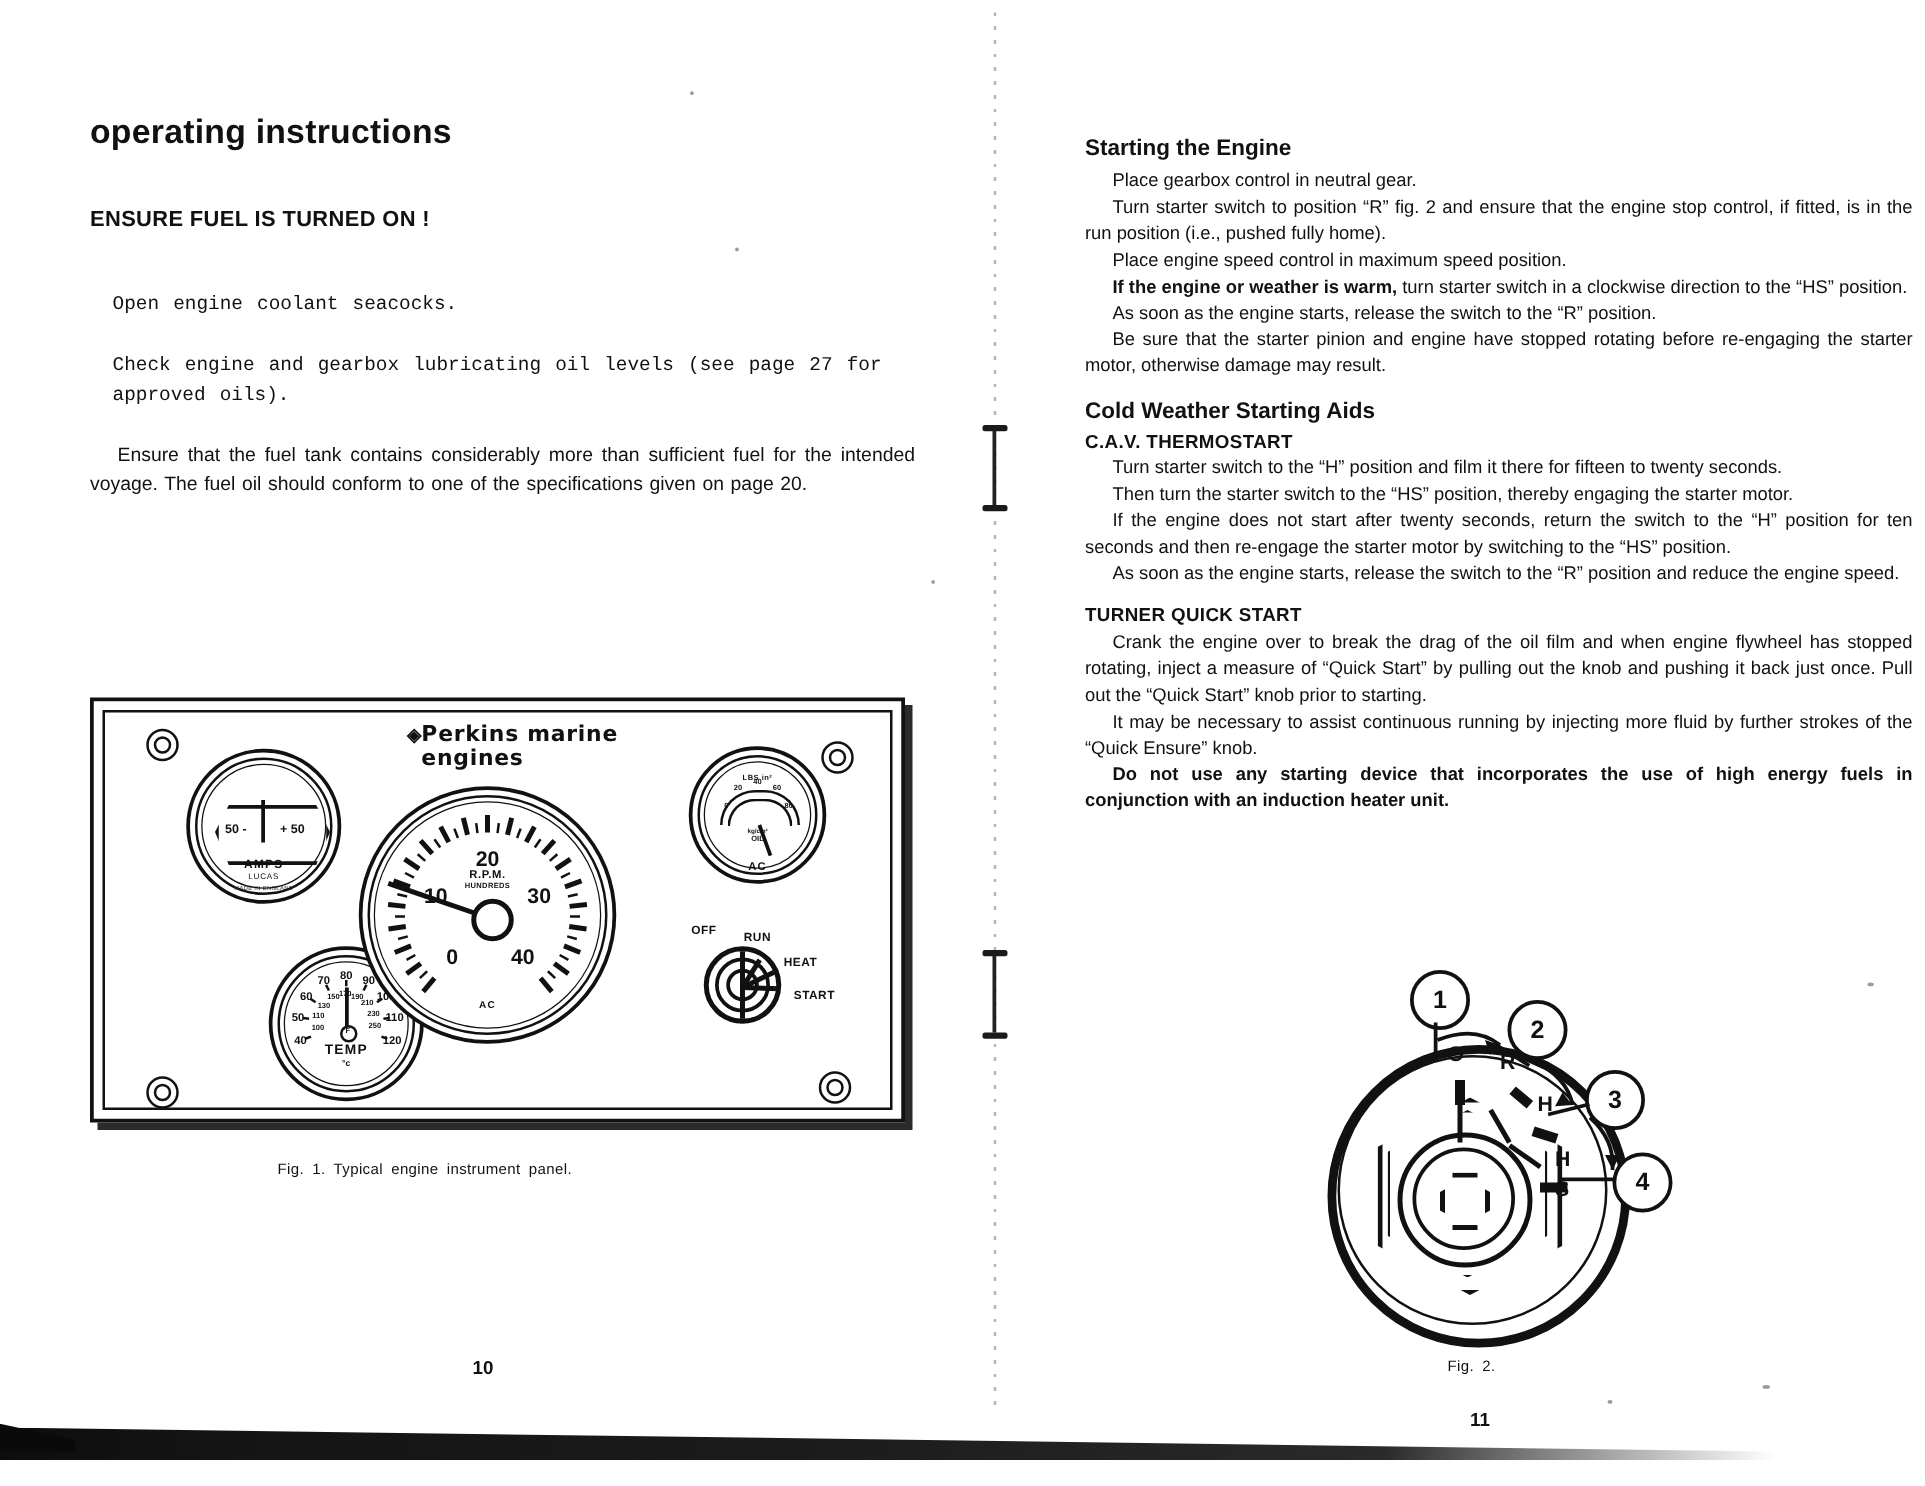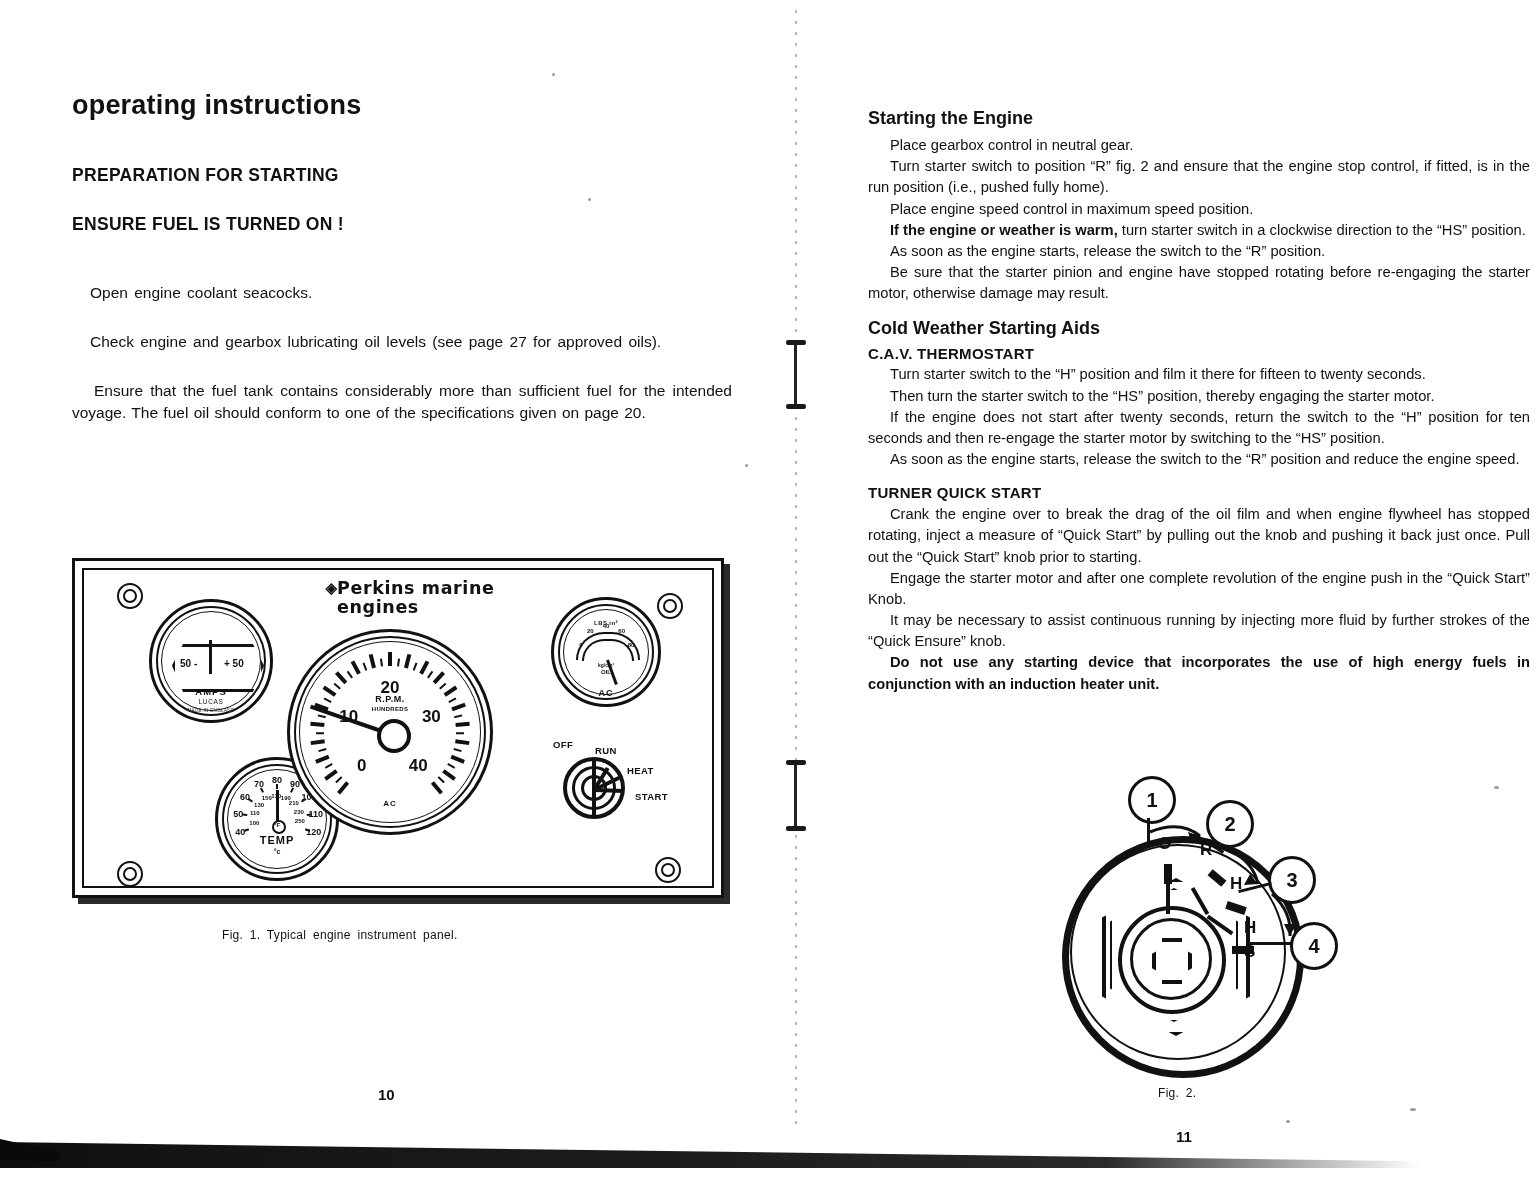--- a/index.html
+++ b/index.html
@@ -29,21 +29,21 @@
   .edge-shadow2{position:absolute;left:0;top:1139px;width:60px;height:22px;background:#0a0a0a;
      clip-path:polygon(0 0,100% 60%,100% 100%,0 100%);}
 
   
   .col-left{position:absolute;left:72px;top:90px;width:660px;}
   .col-right{position:absolute;left:868px;top:108px;width:662px;}
 
   h1.title{font-size:27px;font-weight:bold;margin:0 0 44px 0;letter-spacing:.2px;}
   h2.sub{font-size:17.5px;font-weight:bold;margin:0 0 28px 0;letter-spacing:.3px;}
 
-  .lead-list{margin-top:46px;}
+  .lead-list{margin-top:46px;font-family:Liberation Mono, monospace;}
   .lead-list p{font-size:15.5px;line-height:1.5;margin:0 0 26px 18px;word-spacing:2px;}
 
   p.just{font-size:15.5px;line-height:1.48;margin:0;text-align:justify;word-spacing:1px;}
   p.just.indent{text-indent:22px;}
 
   
   h3.rhead{font-size:18px;font-weight:bold;margin:0 0 6px 0;}
   h4.rsub{font-size:15px;font-weight:bold;margin:0 0 2px 0;letter-spacing:.3px;}
   .col-right p{font-size:14.7px;line-height:1.44;margin:0;text-align:justify;}
   .col-right p.ind{text-indent:22px;}
@@ -161,21 +161,20 @@
   <div class="gutter"></div>
   <div class="staple-line l1"></div>
   <div class="staple-line l2"></div>
   <div class="staple s1"></div>
   <div class="staple s2"></div>
   <div class="staple s3"></div>
   <div class="staple s4"></div>
 
   <div class="col-left">
     <h1 class="title">operating instructions</h1>
-    <h2 class="sub">PREPARATION FOR STARTING</h2>
     <h2 class="sub">ENSURE FUEL IS TURNED ON !</h2>
 
     <div class="lead-list">
       <p>Open engine coolant seacocks.</p>
       <p>Check engine and gearbox lubricating oil levels (see page 27 for approved oils).</p>
     </div>
 
     <p class="just indent">Ensure that the fuel tank contains considerably more than sufficient fuel for the intended voyage. The fuel oil should conform to one of the specifications given on page 20.</p>
   </div>
 
@@ -454,21 +453,20 @@
       <h4 class="rsub">C.A.V. THERMOSTART</h4>
       <p class="ind">Turn starter switch to the “H” position and film it there for fifteen to twenty seconds.</p>
       <p class="ind">Then turn the starter switch to the “HS” position, thereby engaging the starter motor.</p>
       <p class="ind">If the engine does not start after twenty seconds, return the switch to the “H” position for ten seconds and then re-engage the starter motor by switching to the “HS” position.</p>
       <p class="ind">As soon as the engine starts, release the switch to the “R” position and reduce the engine speed.</p>
     </div>
 
     <div class="blk">
       <h4 class="rsub" style="margin-bottom:3px">TURNER QUICK START</h4>
       <p class="ind">Crank the engine over to break the drag of the oil film and when engine flywheel has stopped rotating, inject a measure of “Quick Start” by pulling out the knob and pushing it back just once. Pull out the “Quick Start” knob prior to starting.</p>
-      <p class="ind">Engage the starter motor and after one complete revolution of the engine push in the “Quick Start” Knob.</p>
       <p class="ind">It may be necessary to assist continuous running by injecting more fluid by further strokes of the “Quick Ensure” knob.</p>
       <p class="ind" style="font-weight:bold">Do not use any starting device that incorporates the use of high energy fuels in conjunction with an induction heater unit.</p>
     </div>
 
   </div>
 
   <div class="fig2">
     <div class="ks-outer"></div>
     <div class="ks-outer2"></div>
     <div class="ks-hex"></div>

